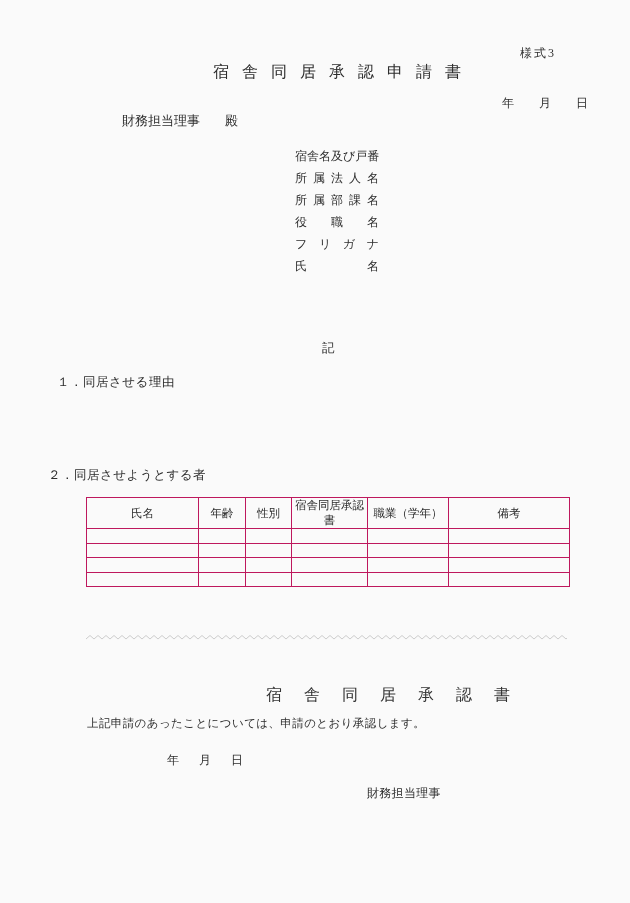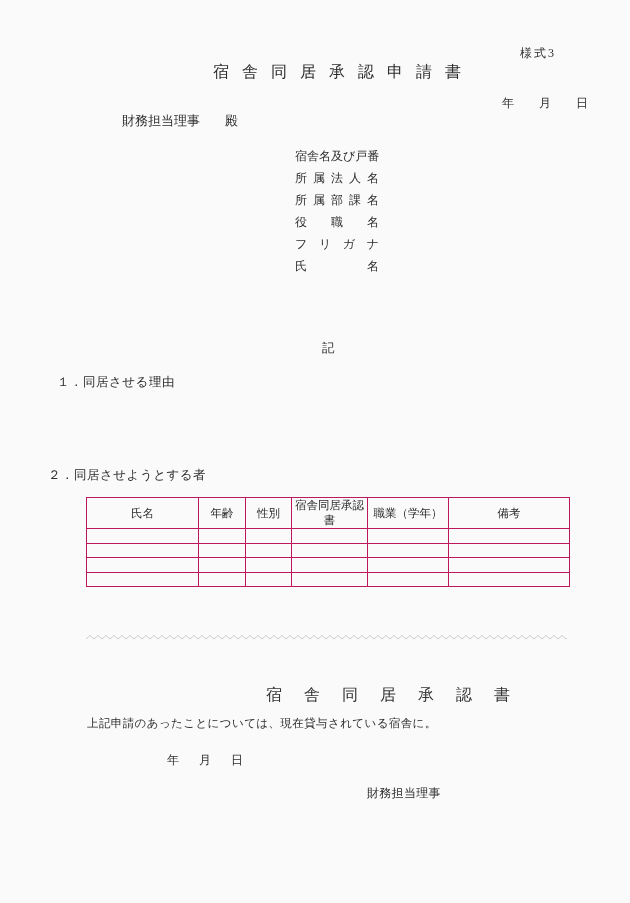--- a/index.html
+++ b/index.html
@@ -185,21 +185,21 @@
     <defs>
       <pattern id="zz" width="8" height="7" patternUnits="userSpaceOnUse">
         <path d="M0,5 L4,1.5 L8,5" fill="none" stroke="#cccccc" stroke-width="1"></path>
       </pattern>
     </defs>
     <rect width="481" height="7" fill="url(#zz)"></rect>
   </svg>
 
   <div class="abs approval-title">宿舎同居承認書</div>
 
-  <div class="abs approval-body">上記申請のあったことについては、現在貸与されている宿舎に。</div>
+  <div class="abs approval-body">上記申請のあったことについては、申請のとおり承認します。</div>
 
   <div class="abs date-line date-bottom">
     <span>年</span>
     <span>月</span>
     <span>日</span>
   </div>
 
   <div class="abs signer">財務担当理事</div>
 
 </div>

